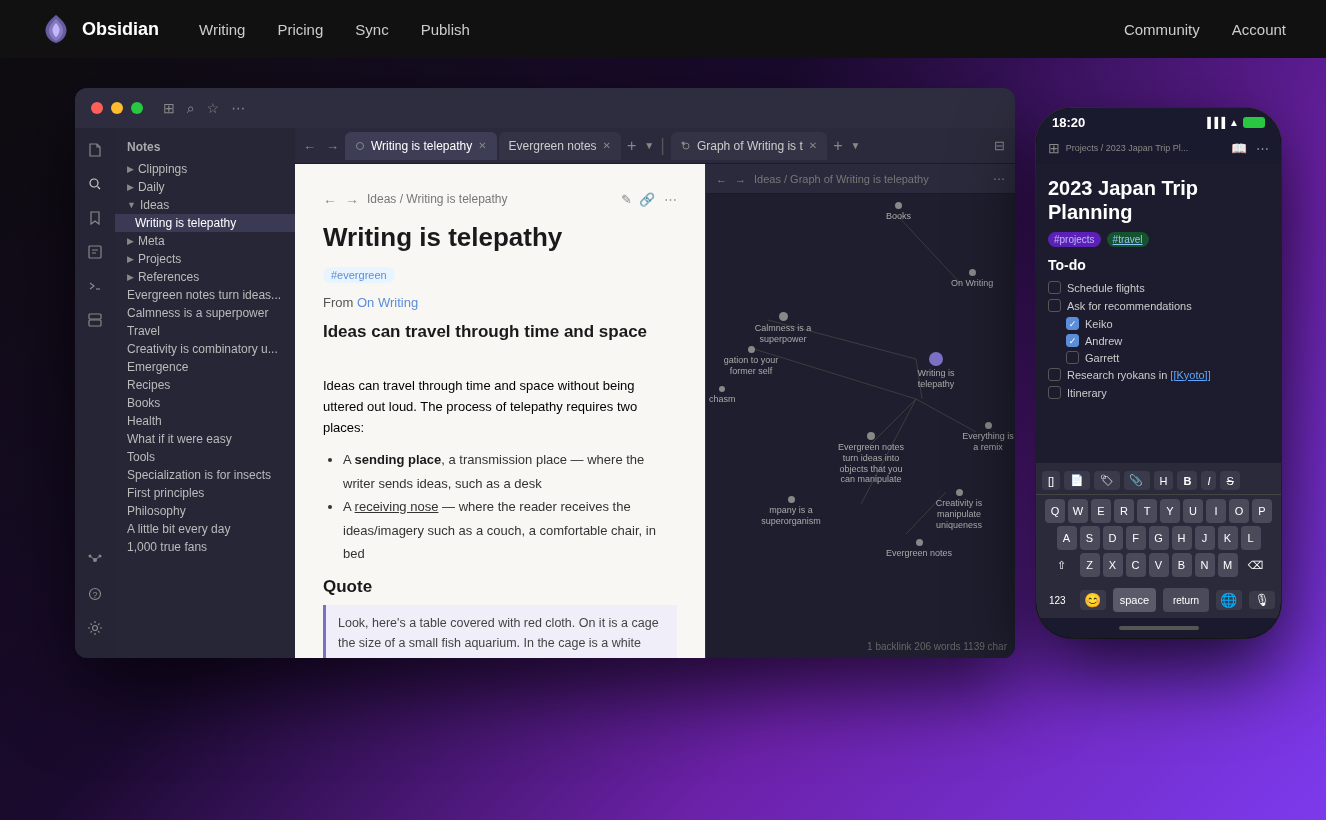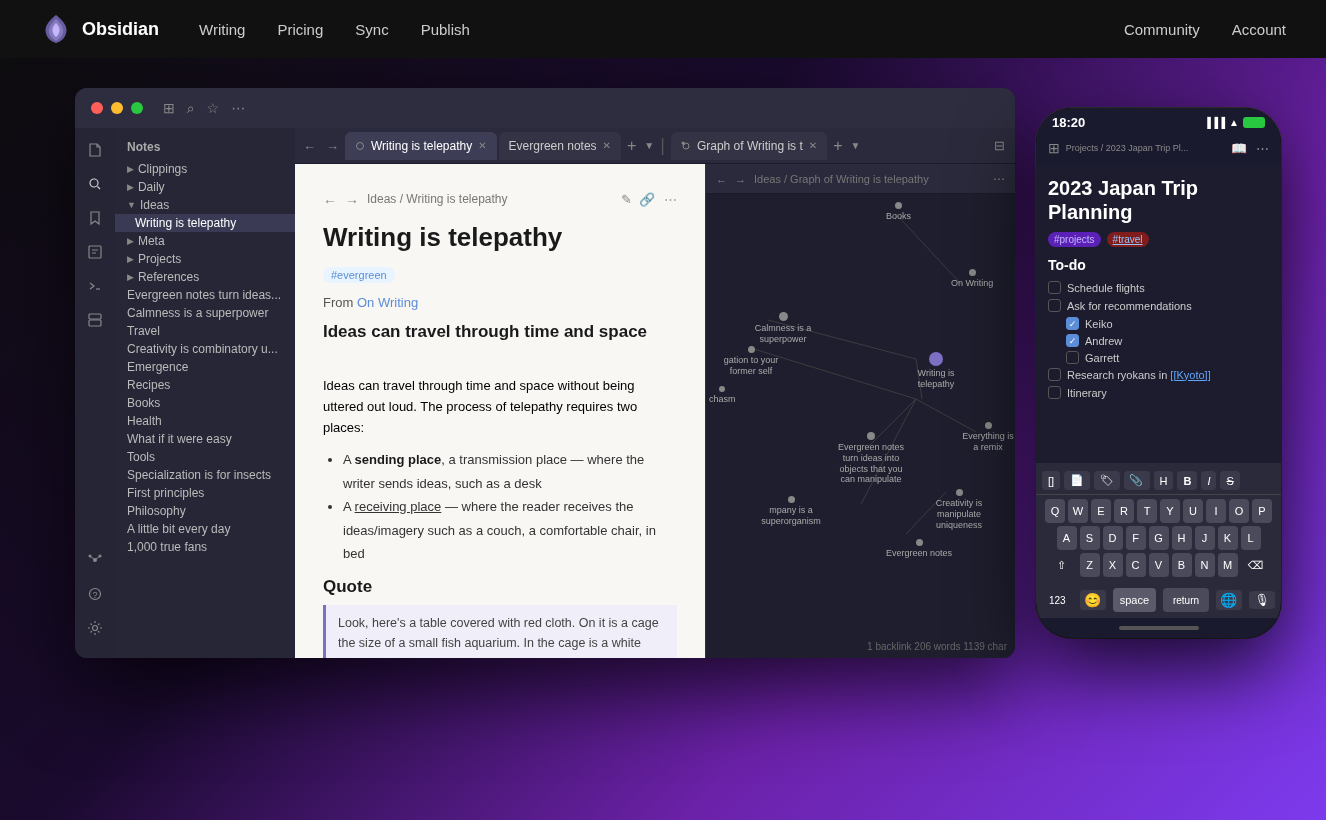--- a/index.html
+++ b/index.html
@@ -453,21 +453,21 @@
       display: flex;
       gap: 6px;
       margin-bottom: 10px;
     }
     .mobile-tag {
       font-size: 10px;
       padding: 2px 6px;
       border-radius: 8px;
     }
     .mobile-tag.purple { background: #5b21b6; color: #c4b5fd; }
-    .mobile-tag.blue { background: #7f1d1d; color: #93c5fd; text-decoration: underline; }
+    .mobile-tag.blue { background: #14532d; color: #93c5fd; text-decoration: underline; }
     .mobile-todo-title {
       color: #fff;
       font-size: 14px;
       font-weight: 600;
       margin-bottom: 8px;
     }
     .mobile-todo-item {
       display: flex;
       align-items: center;
       gap: 6px;
@@ -813,21 +813,21 @@
               <span>From</span>
               <a>On Writing</a>
             </div>
             <div class="note-section-title">Ideas can travel through time and space</div>
             <div class="note-body">Ideas can travel through time and space without being uttered out loud. The process of telepathy requires two places:</div>
             <ul class="note-list">
               <li>
                 A <b>sending place</b><span>, a transmission place — where the writer sends ideas, such as a desk</span>
               </li>
               <li>
-                A <em>receiving place</em><span> — where the reader receives the ideas/imagery such as a couch, a comfortable chair, in bed</span>
+                A <em>receiving nose</em><span> — where the reader receives the ideas/imagery such as a couch, a comfortable chair, in bed</span>
               </li>
             </ul>
             <div class="note-section-title">Quote</div>
             <div class="note-quote">Look, here's a table covered with red cloth. On it is a cage the size of a small fish aquarium. In the cage is a white rabbit with a pink nose and pink-rimmed eyes. On its back, clearly marked in blue ink, is the numeral 8. The most interesting thing</div>
           </div>
 
           <div class="graph-panel">
             <div class="graph-toolbar">
               <span style="cursor:pointer;">←</span>
               <span style="cursor:pointer;">→</span>

